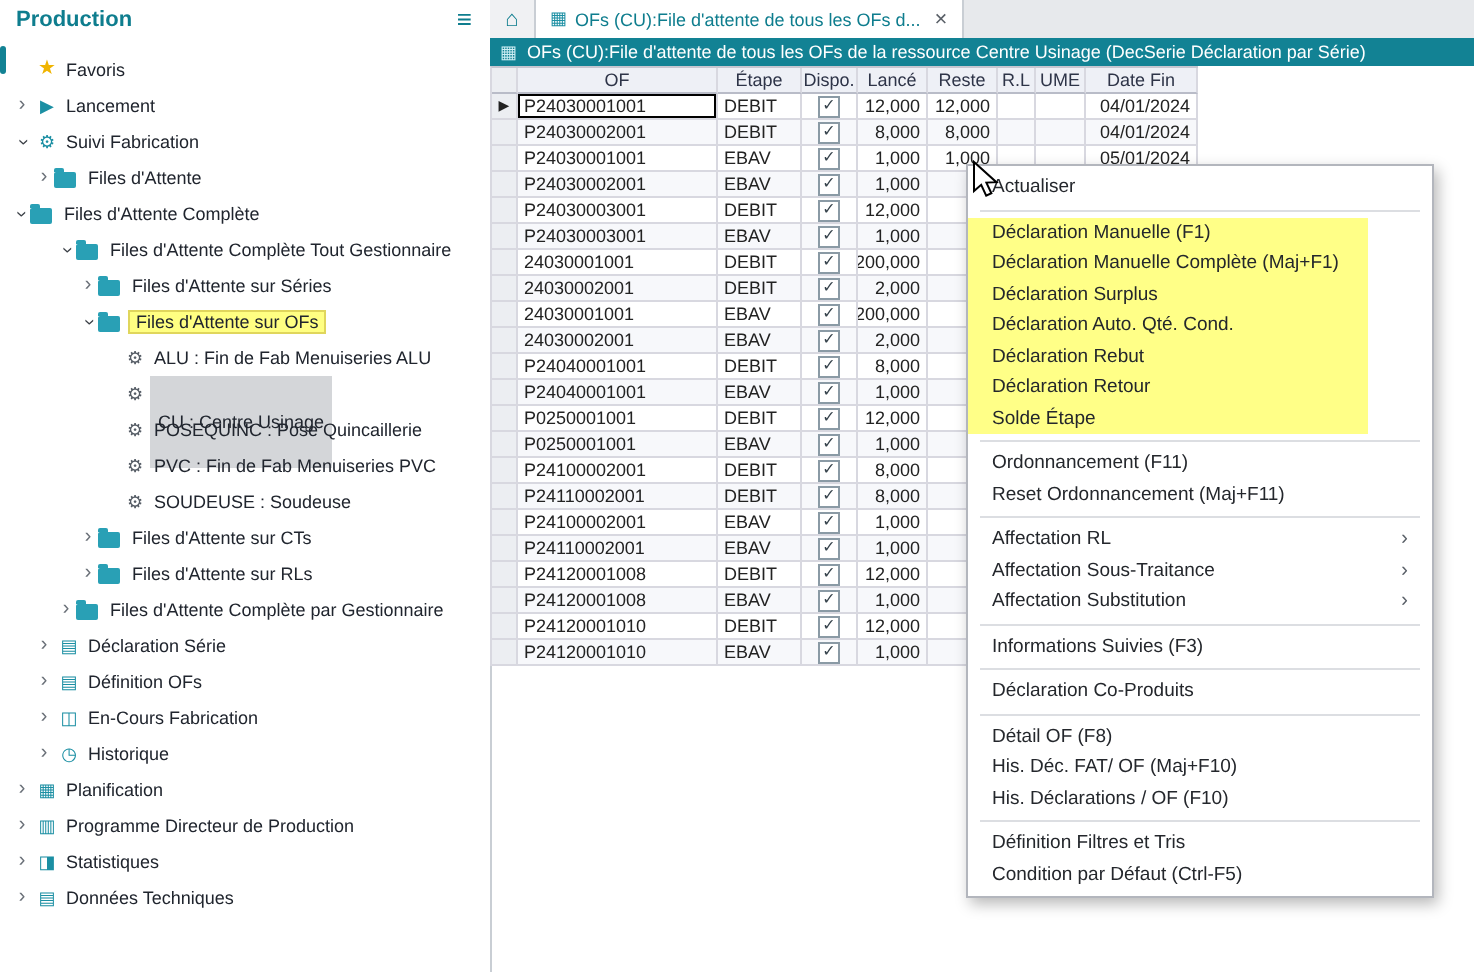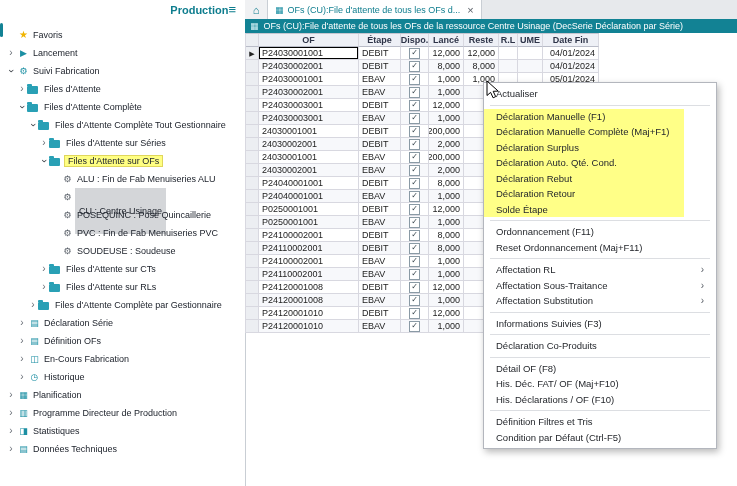--- a/index.html
+++ b/index.html
@@ -3,21 +3,21 @@
 <meta charset="utf-8">
 <style>
   html,body{margin:0;padding:0;}
   body{
     width:737px;height:486px;position:relative;overflow:hidden;background:#fff;
     font-family:"Liberation Sans","DejaVu Sans",sans-serif;font-size:10px;color:#222;
     -webkit-font-smoothing:antialiased;
   }
   
   .sidebar{position:absolute;left:0;top:0;width:245px;height:486px;background:#fff;border-right:1px solid #c9ced4;overflow:hidden;}
-  .sidebar-header{height:20px;display:flex;align-items:center;justify-content:flex-end;padding:0 9px 0 8px;}
+  .sidebar-header{height:20px;display:flex;align-items:center;justify-content:space-between;padding:0 9px 0 8px;}
   .sidebar-title{color:#0e7d8e;font-weight:bold;font-size:11px;}
   .hamburger{color:#0e7d8e;font-size:13px;cursor:pointer;line-height:20px;}
   .scroll-accent{position:absolute;left:0;top:23px;width:3px;height:14px;background:#128294;border-radius:2px;}
   .tree{position:absolute;top:26px;left:0;right:0;}
   .tree-item{height:18px;display:flex;align-items:center;white-space:nowrap;font-size:9px;color:#20252e;cursor:default;}
   .chev{flex:0 0 10px;width:10px;text-align:center;color:#6a7078;font-size:10px;line-height:10px;}
   .chev.exp{transform:rotate(90deg);color:#3a3f46;}
   .chev.hidden{visibility:hidden;}
   .t-icon{flex:0 0 15px;width:15px;text-align:center;font-size:9px;line-height:10px;}
   .t-icon.glyph{color:#1b8fa3;}
@@ -36,21 +36,21 @@
   .tab-close{color:#5a6068;font-size:11px;margin-left:3px;cursor:pointer;}
   
   .titlebar{position:absolute;left:245px;top:19px;right:0;height:14px;background:#128294;color:#fff;display:flex;align-items:center;gap:5px;padding:0 5px;font-size:9px;white-space:nowrap;overflow:hidden;}
   .tb-icon{color:#cdeef4;font-size:9px;}
   
   .grid{position:absolute;left:245px;top:33px;display:grid;
         grid-template-columns:13px 100px 42px 28px 35px 35px 19px 25px 56px;
         border-left:1px solid #d8d8e0;border-top:1px solid #c6c6d0;font-size:9px;background:#fff;}
   .cell{height:13px;display:flex;align-items:center;padding:0 3px;border-right:1px solid #d8d8e0;border-bottom:1px solid #d8d8e0;background:#fff;overflow:hidden;white-space:nowrap;box-sizing:border-box;}
   .cell.alt{background:#f7f8fb;}
-  .cell.h{background:#eef0f6;font-weight:bold;color:#2e3448;justify-content:center;padding:0 1px;border-bottom:1px solid #b9bcc8;}
+  .cell.h{background:#eef0f6;font-weight:normal;color:#2e3448;justify-content:center;padding:0 1px;border-bottom:1px solid #b9bcc8;}
   .cell.rowhead{background:#eceef2;justify-content:center;padding:0;}
   .cell.num{justify-content:flex-end;}
   .cell.center{justify-content:center;}
   .cell.sel{box-shadow:inset 0 0 0 1px #000;}
   .row-marker{font-size:7px;color:#222;line-height:7px;}
   .cb{width:9px;height:9px;border:1px solid #8a9aa5;background:#fff;display:flex;align-items:center;justify-content:center;font-size:8px;line-height:8px;color:#35424b;}
   
   .ctx{position:absolute;left:483px;top:82px;width:234px;background:#fff;border:1px solid #b3b6bd;box-shadow:2px 3px 7px rgba(0,0,0,.28);padding:3px 0;box-sizing:border-box;z-index:5;}
   .ctx-item{height:15.5px;display:flex;align-items:center;justify-content:space-between;padding:0 12px;font-size:9.5px;color:#24272c;white-space:nowrap;cursor:default;}
   .ctx-item.hl{background:#ffff87;margin-right:32px;}
@@ -82,21 +82,21 @@
       <div class="tree-item" style="padding-left: 6px;">
         <span class="chev exp">›</span>
         <span class="t-icon glyph factory">⚙</span>
         <span class="label">Suivi Fabrication</span>
       </div>
       <div class="tree-item" style="padding-left: 17px;">
         <span class="chev">›</span>
         <span class="t-icon folder"></span>
         <span class="label">Files d'Attente</span>
       </div>
-      <div class="tree-item" style="padding-left: 17px;">
+      <div class="tree-item" style="padding-left: 5px;">
         <span class="chev exp">›</span>
         <span class="t-icon folder"></span>
         <span class="label">Files d'Attente Complète</span>
       </div>
       <div class="tree-item" style="padding-left: 28px;">
         <span class="chev exp">›</span>
         <span class="t-icon folder"></span>
         <span class="label">Files d'Attente Complète Tout Gestionnaire</span>
       </div>
       <div class="tree-item" style="padding-left: 39px;">

